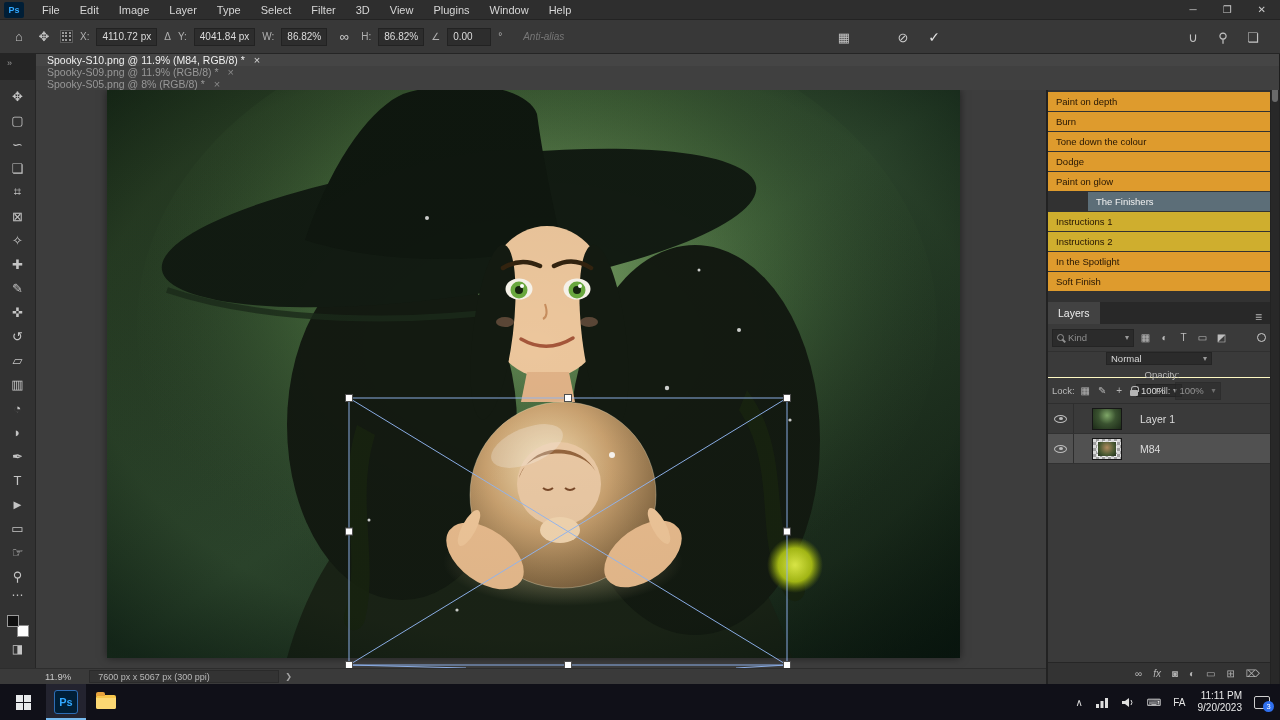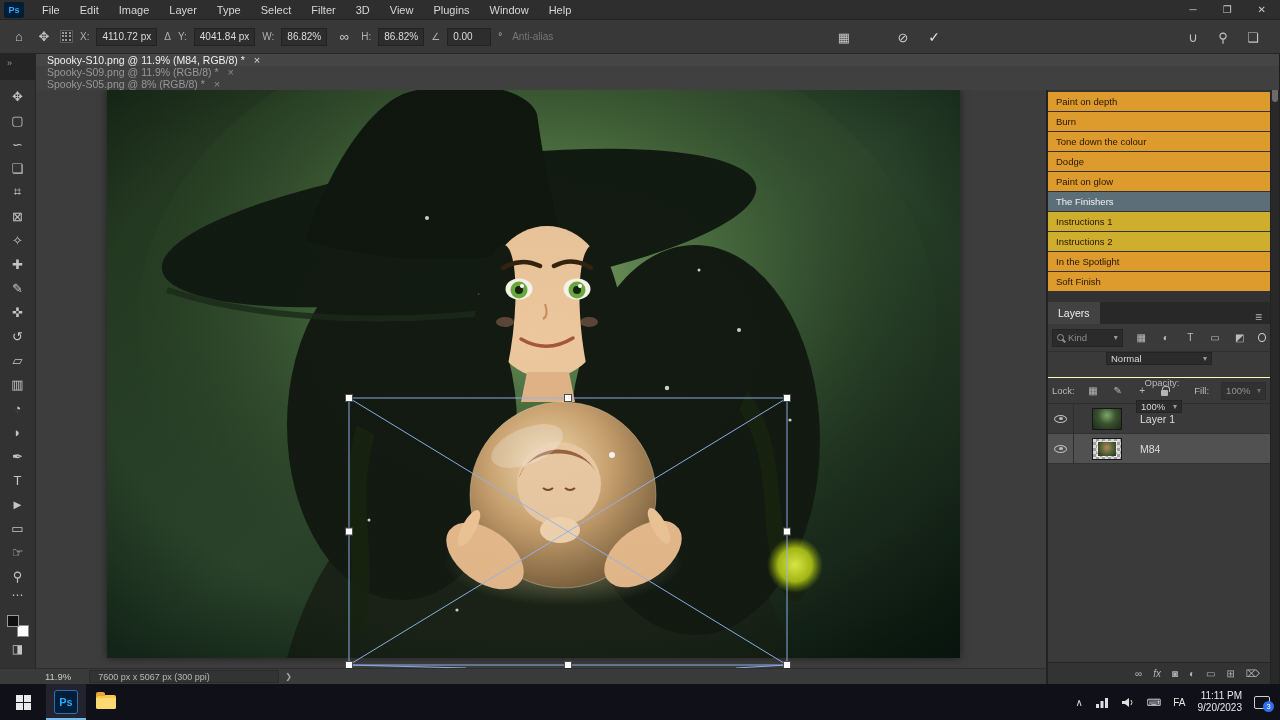--- a/index.html
+++ b/index.html
@@ -55,27 +55,27 @@
 
   
   .rpanel{position:absolute;left:1048px;top:66px;width:222px;height:618px;background:#323232;z-index:18;}
   .ptabs{position:absolute;left:0;top:0;right:0;height:24px;background:#282828;display:flex;align-items:flex-end;}
   .ptab{font-size:10.5px;color:#b3b3b3;padding:5px 9px;height:24px;display:flex;align-items:center;cursor:default;}
   .ptab.active{background:#424242;color:#f0f0f0;}
   .actions{position:absolute;left:0;top:26px;right:0;}
   .action-row{height:19px;margin-bottom:1px;display:flex;align-items:center;padding-left:8px;font-size:9.5px;cursor:default;}
   .action-row.orange{background:#de9b2d;color:#251503;}
   .action-row.yellow{background:#cfae2e;color:#251503;}
-  .action-row.gray{background:#5c6e78;color:#f2f2f2;}
+  .action-row.gray{background:#5c6e78;color:#f2f2f2;margin-left:40px;}
 
   .layers-tabrow{position:absolute;left:0;top:236px;right:0;height:22px;background:#282828;display:flex;align-items:flex-end;}
   .layers-tab{background:#424242;color:#ededed;font-size:10.5px;padding:4px 10px;height:22px;display:flex;align-items:center;}
   .panel-menu{margin-left:auto;color:#b5b5b5;font-size:12px;padding-right:8px;}
   .layers-body{position:absolute;left:0;top:258px;right:0;bottom:22px;background:#3a3a3a;}
-  .lrow{display:flex;align-items:center;font-size:9.5px;color:#b9b9b9;padding:0 4px;gap:12px;}
+  .lrow{display:flex;align-items:center;font-size:9.5px;color:#b9b9b9;padding:0 4px;gap:4px;}
   .filter-row{height:28px;border-bottom:1px solid #303030;}
   .kindbox{height:18px;background:#2b2b2b;border:1px solid #242424;display:flex;align-items:center;gap:4px;padding:0 4px;width:82px;color:#8f8f8f;}
   .mag{width:7px;height:7px;border:1.5px solid #909090;border-radius:50%;position:relative;flex:none;}
   .mag::after{content:'';position:absolute;width:4px;height:1.5px;background:#909090;transform:rotate(45deg);right:-3px;bottom:-1px;}
   .f-ico{font-size:10px;color:#bdbdbd;width:15px;text-align:center;}
   .f-toggle{margin-left:auto;width:9px;height:9px;border:1.5px solid #cfcfcf;border-radius:50%;}
   .blend-row{height:26px;border-bottom:1px solid #fef9c3;flex-direction:column;}
   .select{height:18px;background:#2b2b2b;border:1px solid #242424;display:flex;align-items:center;justify-content:space-between;padding:0 4px;color:#d8d8d8;}
   .sel-blend{width:106px;}
   .sel-sm{width:46px;}
@@ -164,21 +164,21 @@
   <span class="lbl">Y:</span>
   <span class="fld">4041.84 px</span>
   <span class="lbl">W:</span>
   <span class="fld">86.82%</span>
   <span class="round-btn">∞</span>
   <span class="lbl">H:</span>
   <span class="fld">86.82%</span>
   <span class="lbl">∠</span>
   <span class="fld">0.00</span>
   <span class="lbl">°</span>
-  <span class="dim" style="margin-left:3px;">Anti-alias</span>
+  <span class="dim" style="margin-left:14px;font-style:italic;">Anti-alias</span>
 
   <span class="opt-abs" style="left:835px;">
       <span class="opt-ico">▦</span>
     </span>
   <span class="opt-abs" style="left:893px;">
       <span class="round-btn">⊘</span>
     </span>
   <span class="opt-abs" style="left:924px;">
       <span class="round-btn commit">✓</span>
     </span>

